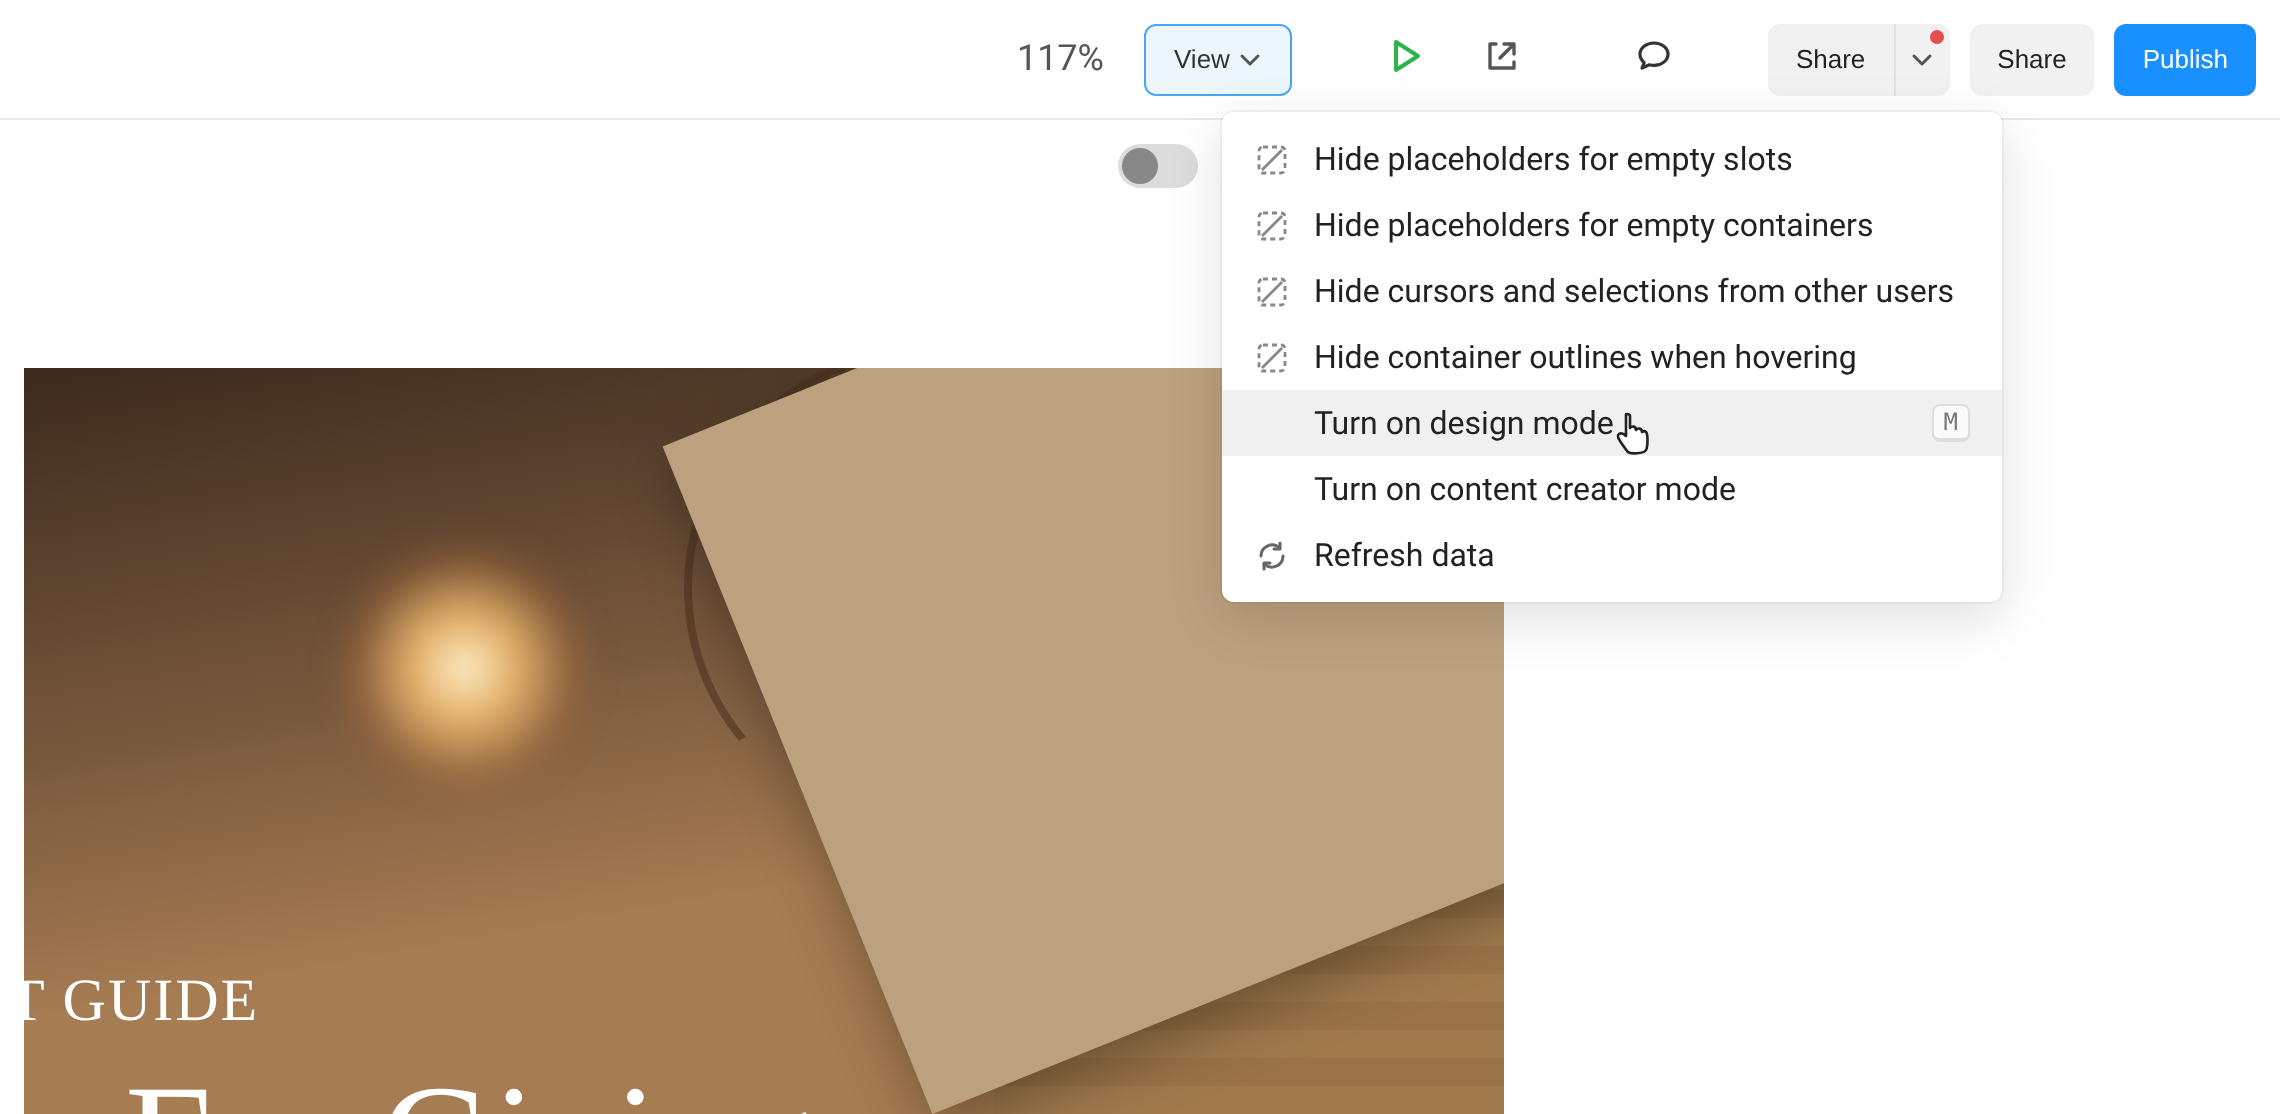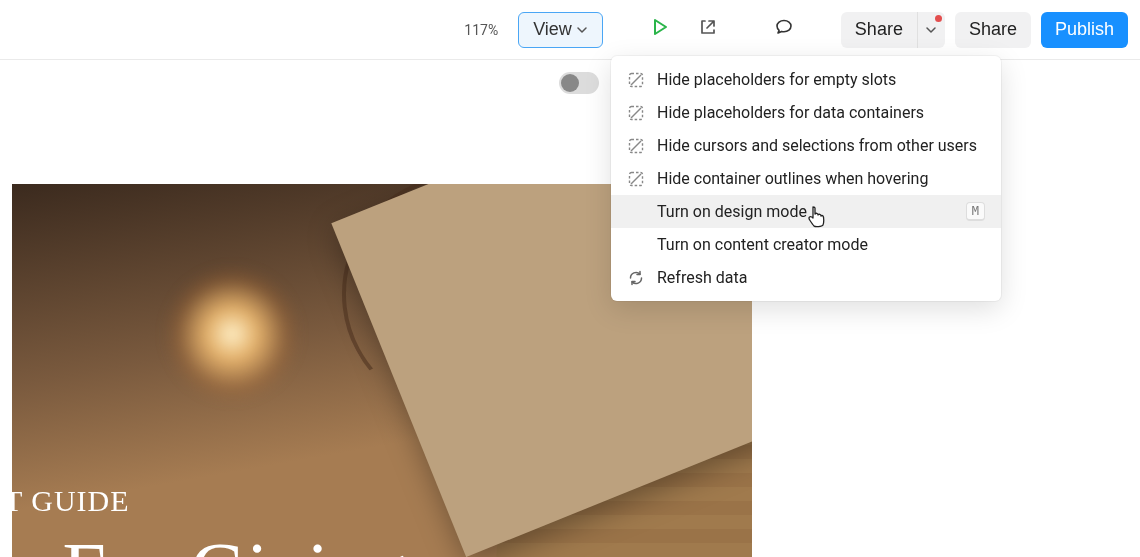--- a/index.html
+++ b/index.html
@@ -18,31 +18,31 @@
       justify-content: flex-end;
       gap: 10px;
       padding: 0 12px;
       border-bottom: 1px solid #eaeaea;
       background: #fff;
       position: relative;
       z-index: 5;
     }
     .zoom {
       color: #555;
-      font-size: 14px;
+      font-size: 18px;
       padding: 6px 10px;
     }
     .btn {
       display: inline-flex;
       align-items: center;
       justify-content: center;
       height: 36px;
       padding: 0 14px;
       border-radius: 6px;
-      font-size: 18px;
+      font-size: 13px;
       border: none;
       background: transparent;
       cursor: pointer;
       color: #222;
     }
     .btn-view {
       border: 1.5px solid #4aa6f5;
       background: #eef6fd;
       color: #333;
       gap: 4px;
@@ -326,21 +326,21 @@
     </span>
     <span>Hide placeholders for empty slots</span>
   </div>
   <div class="dropdown-item">
     <span class="mi-icon">
       <svg viewBox="0 0 18 18">
           <rect x="2.5" y="2.5" width="13" height="13" rx="2" fill="none" stroke="#888" stroke-width="1.4" stroke-dasharray="2.5 2"></rect>
           <line x1="4" y1="14" x2="14" y2="4" stroke="#888" stroke-width="1.4"></line>
         </svg>
     </span>
-    <span>Hide placeholders for data containers</span>
+    <span>Hide placeholders for empty containers</span>
   </div>
   <div class="dropdown-item">
     <span class="mi-icon">
       <svg viewBox="0 0 18 18">
           <rect x="2.5" y="2.5" width="13" height="13" rx="2" fill="none" stroke="#888" stroke-width="1.4" stroke-dasharray="2.5 2"></rect>
           <line x1="4" y1="14" x2="14" y2="4" stroke="#888" stroke-width="1.4"></line>
         </svg>
     </span>
     <span>Hide cursors and selections from other users</span>
   </div>

